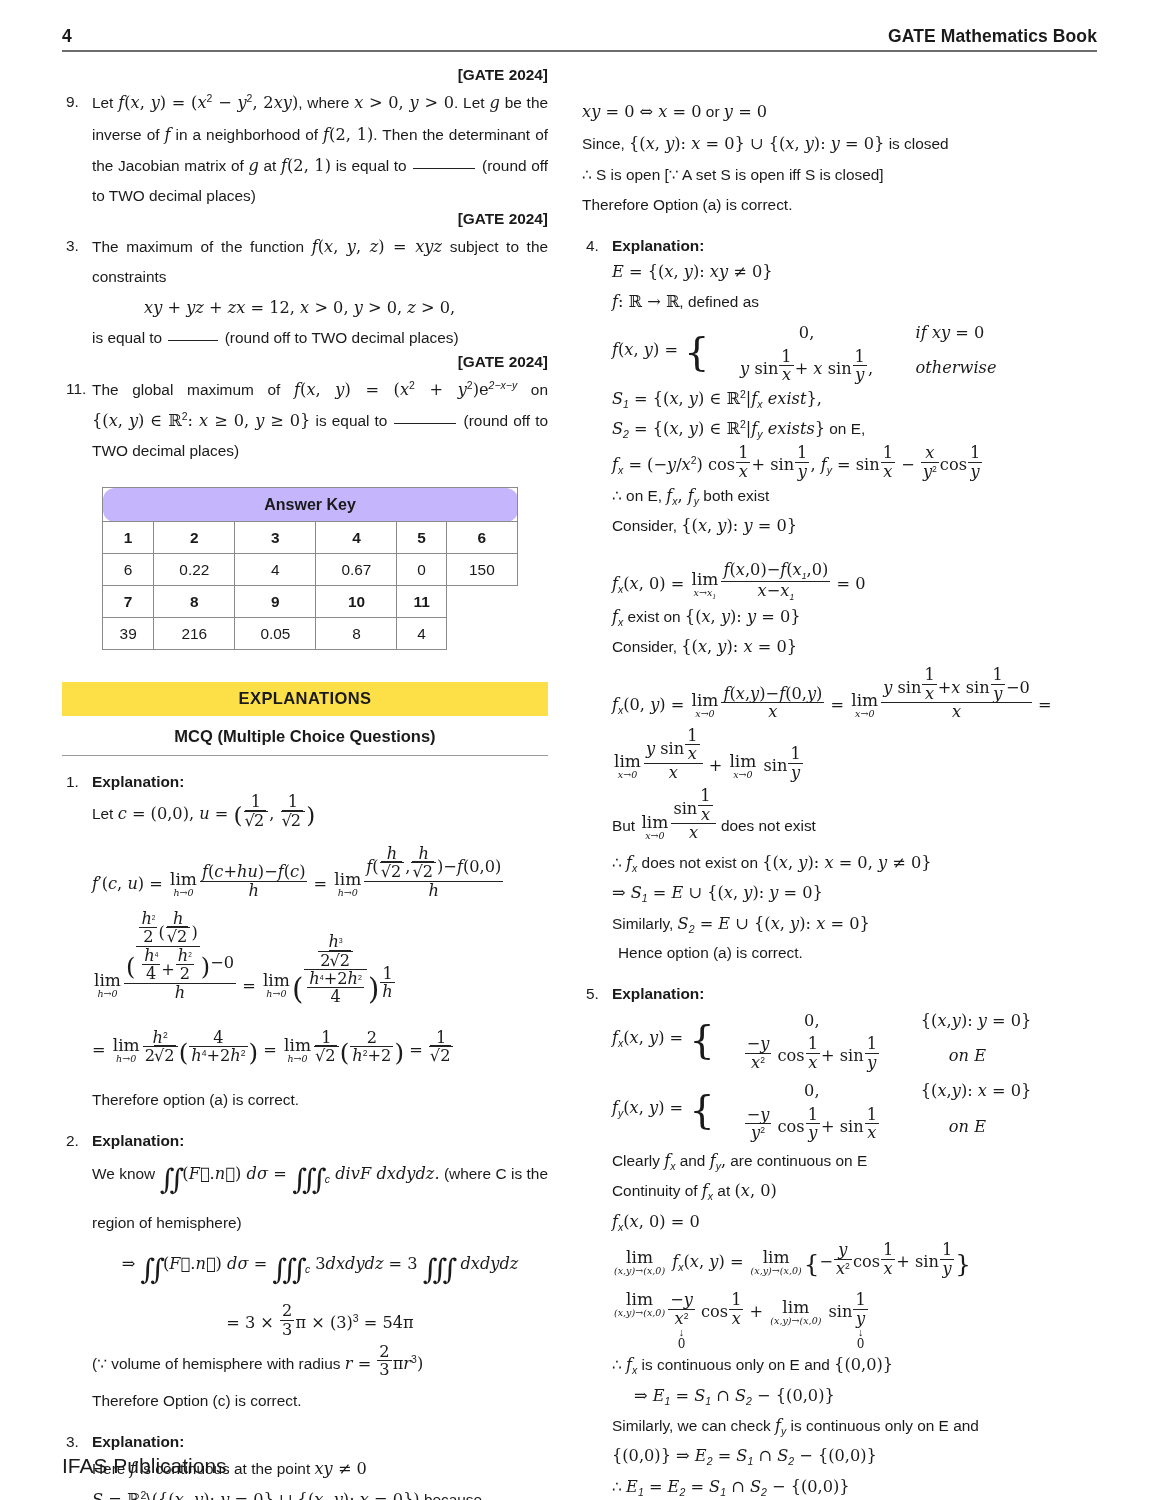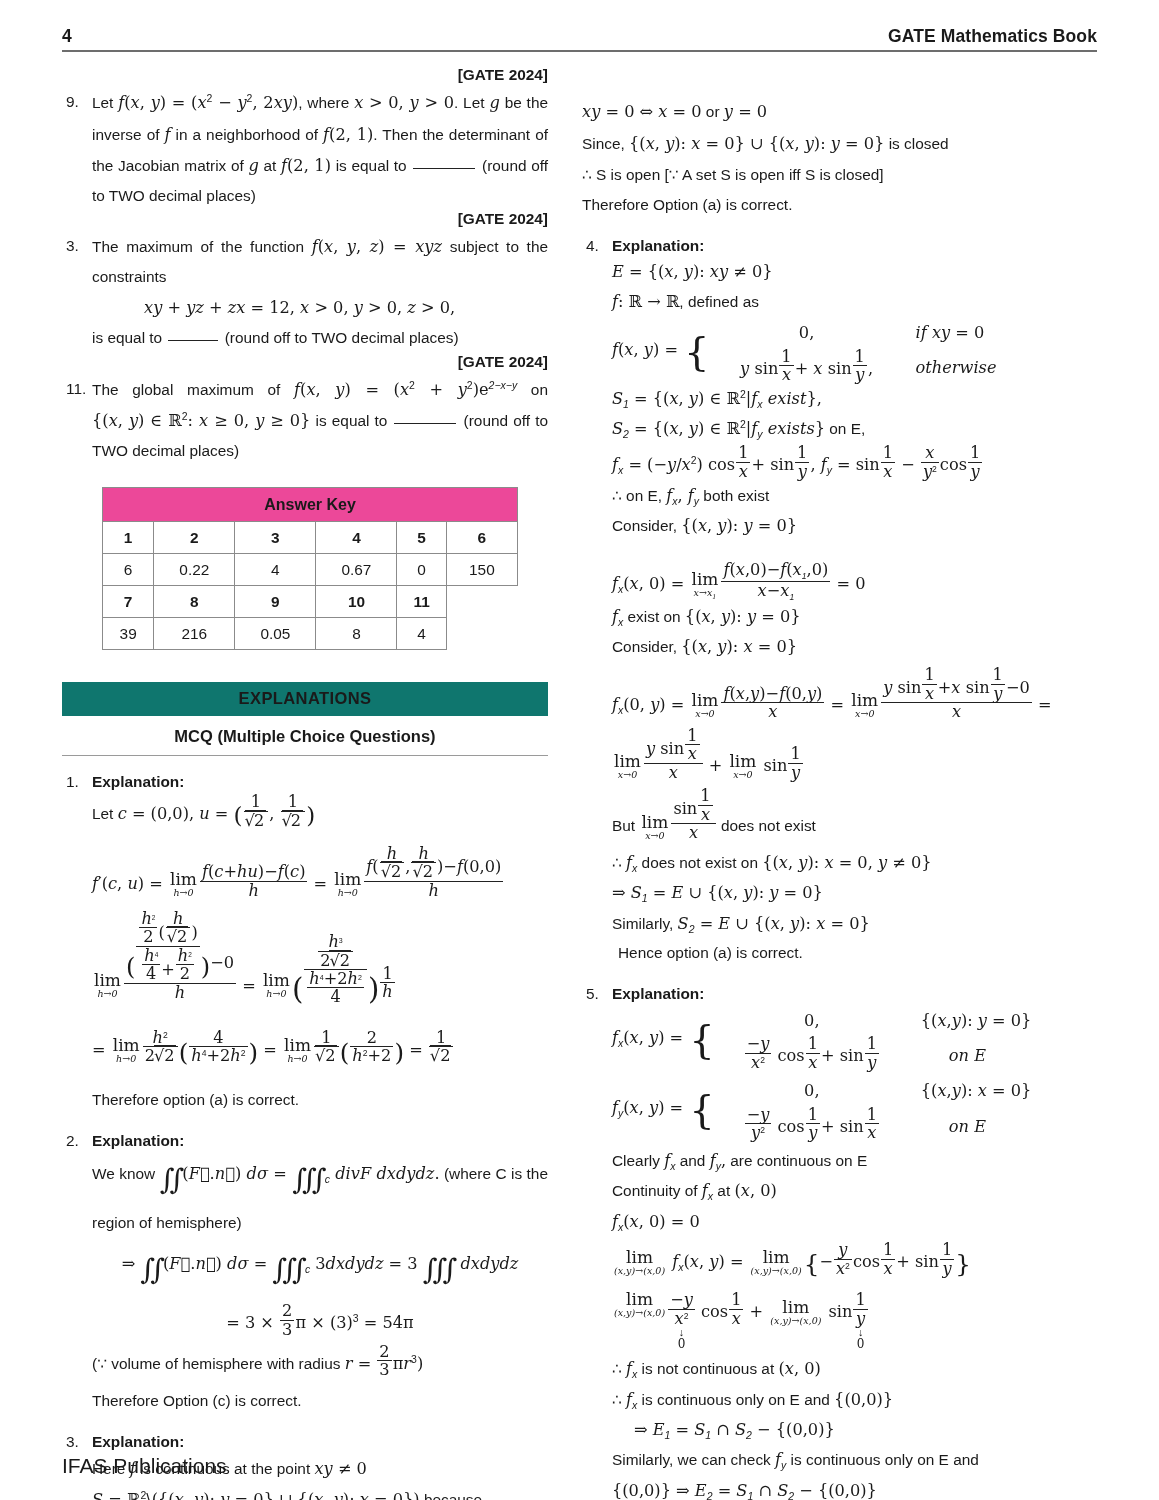--- a/index.html
+++ b/index.html
@@ -175,31 +175,32 @@
     font-size: 15.4px;
   }
   table.ak td, table.ak th {
     border: 1px solid #8b8b8b;
     text-align: center;
     height: 31px;
     padding: 0 2px;
     font-weight: normal;
   }
   table.ak th.ak-title {
-    background: #ec4899;
+    background: #c4b5fd;
     font-weight: bold;
     font-size: 16px;
     height: 33px;
+    border-radius: 12px;
   }
   table.ak td.hdr { font-weight: bold; }
   table.ak td.blankcell { border: none; border-left: 1px solid #8b8b8b; }
 
   
   .explanations-bar {
-    background: #0f766e;
+    background: #fde047;
     text-align: center;
     font-weight: bold;
     font-size: 16.5px;
     letter-spacing: 0.4px;
     padding: 7px 0 8px 0;
     margin-top: 32px;
   }
   .mcq-title {
     text-align: center;
     font-weight: bold;
@@ -542,23 +543,20 @@
           </div>
           <div class="line">
             <span class="m">f</span><sub class="s">x</sub><span class="mr">(</span><span class="m">x</span><span class="mr">,&nbsp;0)&nbsp;=&nbsp;0</span>
           </div>
           <div class="line" style="margin-top:4px">
             <span class="lim"><span class="top op">lim</span><span class="bot">(x,y)→(x,0)</span></span><span class="m">&nbsp;f</span><sub class="s">x</sub><span class="mr">(</span><span class="m">x</span><span class="mr">,&nbsp;</span><span class="m">y</span><span class="mr">)&nbsp;=&nbsp;</span><span class="lim"><span class="top op">lim</span><span class="bot">(x,y)→(x,0)</span></span><span class="mr" style="font-size:1.6em;vertical-align:-0.22em;">{</span><span class="mr">−</span><span class="frac"><span class="nu m">y</span><span class="de"><span class="m">x</span><sup class="r">2</sup></span></span><span class="op">cos</span><span class="frac"><span class="nu mr">1</span><span class="de m">x</span></span><span class="mr">+&nbsp;</span><span class="op">sin</span><span class="frac"><span class="nu mr">1</span><span class="de m">y</span></span><span class="mr" style="font-size:1.6em;vertical-align:-0.22em;">}</span>
           </div>
           <div class="line" style="margin-top:4px">
             <span class="stack-under"><span class="lim"><span class="top op">lim</span><span class="bot">(x,y)→(x,0)</span></span></span><span class="stack-under"><span class="frac"><span class="nu"><span class="mr">−</span><span class="m">y</span></span><span class="de"><span class="m">x</span><sup class="r">2</sup></span></span><span class="ar">↓</span><span class="zz mr">0</span></span><span class="op">&nbsp;cos</span><span class="frac"><span class="nu mr">1</span><span class="de m">x</span></span><span class="mr">&nbsp;+&nbsp;</span><span class="lim"><span class="top op">lim</span><span class="bot">(x,y)→(x,0)</span></span><span class="op">&nbsp;sin</span><span class="stack-under"><span class="frac"><span class="nu mr">1</span><span class="de m">y</span></span><span class="ar">↓</span><span class="zz mr">0</span></span>
           </div>
-          <div class="line" style="margin-top:4px">
-            ∴ <span class="m">f</span><sub class="s">x</sub> is not continuous at <span class="mr">(</span><span class="m">x</span><span class="mr">,&nbsp;0)</span>
-          </div>
           <div class="line">
             ∴ <span class="m">f</span><sub class="s">x</sub> is continuous only on E and <span class="mr">{(0,0)}</span>
           </div>
           <div class="line" style="padding-left:22px">
             <span class="mr">⇒&nbsp;</span><span class="m">E</span><sub class="s">1</sub><span class="mr">&nbsp;=&nbsp;</span><span class="m">S</span><sub class="s">1</sub><span class="mr">&nbsp;∩&nbsp;</span><span class="m">S</span><sub class="s">2</sub><span class="mr">&nbsp;−&nbsp;{(0,0)}</span>
           </div>
           <div class="just">
             Similarly, we can check <span class="m">f</span><sub class="s">y</sub> is continuous only on E and
           </div>
           <div class="line">

